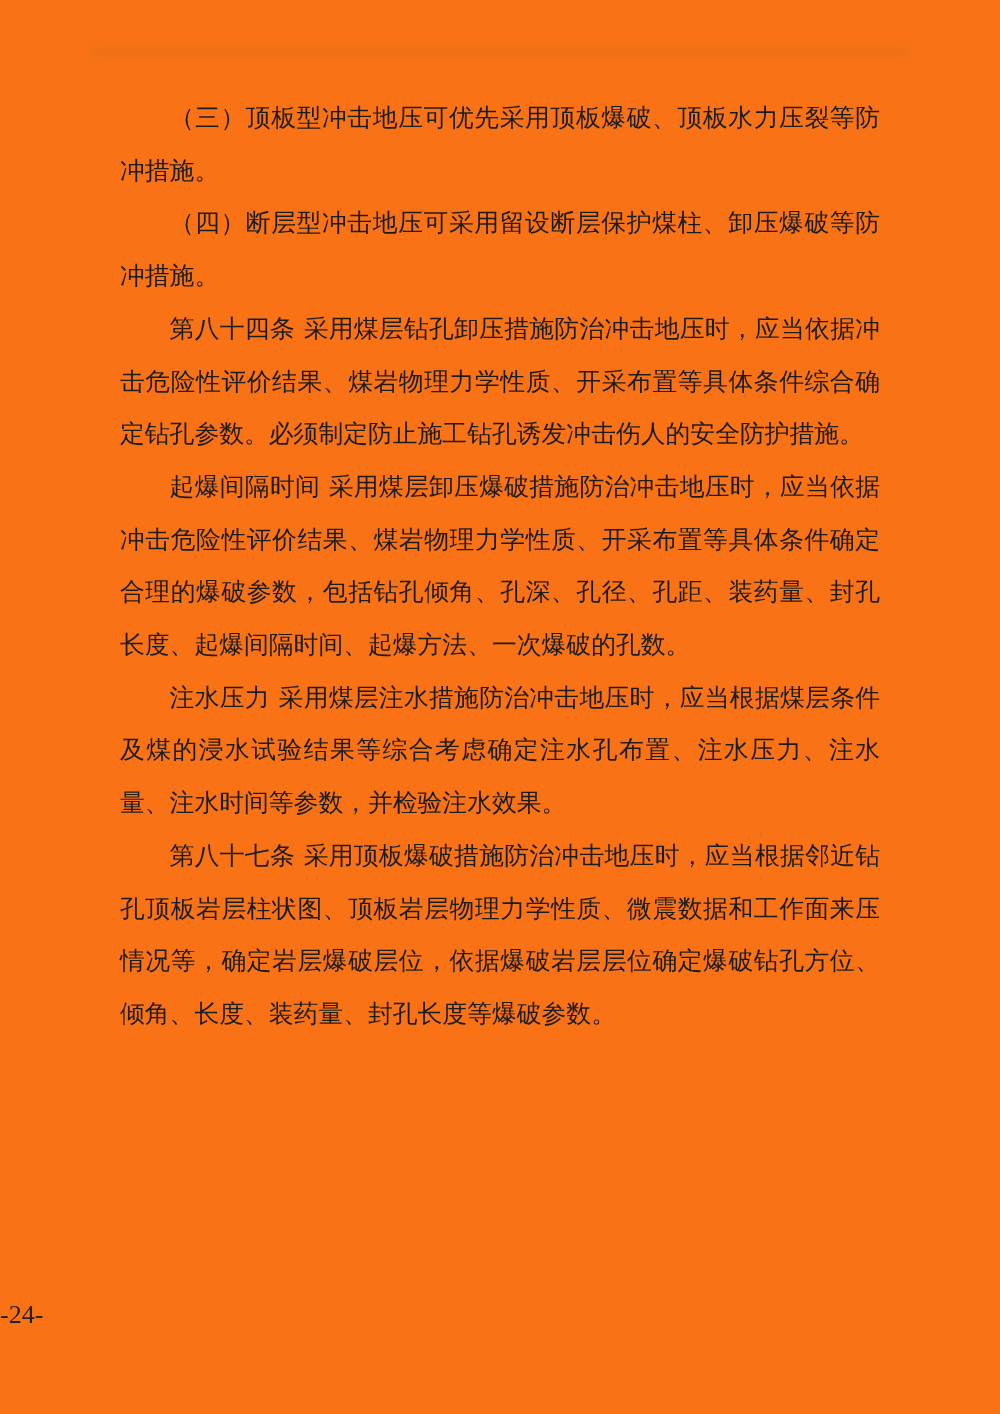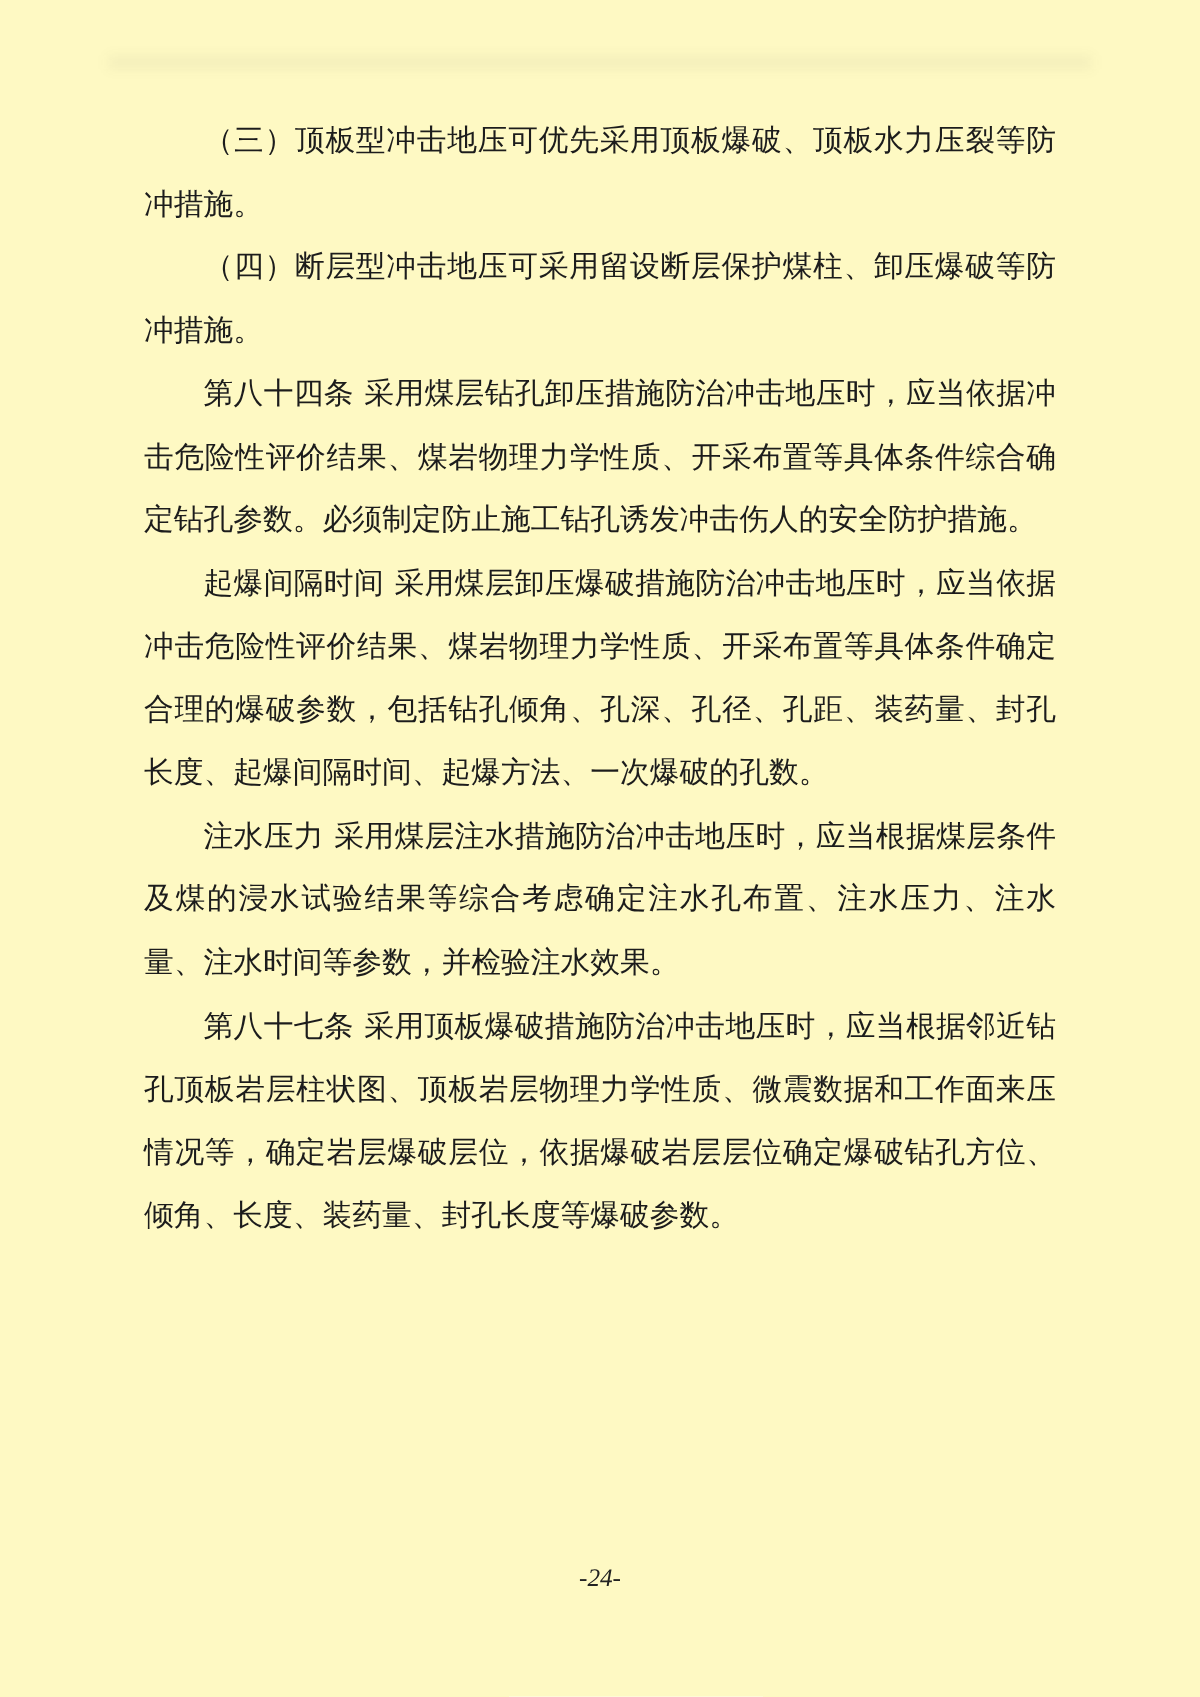--- a/index.html
+++ b/index.html
@@ -10,21 +10,21 @@
     width: 1000px;
     height: 1414px;
     background: #ffffff;
     position: relative;
     overflow: hidden;
     font-family: "Liberation Serif", "DejaVu Serif", serif;
   }
   .page {
     position: absolute;
     inset: 0;
-    background: #fef9c3;
+    background: #f97316;
   }
   
   .scan-artifact {
     position: absolute;
     top: 46px;
     left: 90px;
     right: 90px;
     height: 12px;
     background: rgba(60, 60, 60, 0.05);
     filter: blur(5px);
@@ -48,26 +48,24 @@
   }
   .art-num {
     font-weight: normal;
     margin-right: 0.35em;
   }
   .footer {
     position: absolute;
     top: 1300px;
     left: 0;
     width: 100%;
-    text-align: center;
     color: #222222;
-    font-size: 21px;
+    font-size: 26px;
     line-height: 30px;
     font-family: "Liberation Serif", "DejaVu Serif", serif;
-    font-style: italic;
   }
 </style>
 </head>
 <body>
 
 <div class="page">
 
   <div class="scan-artifact"></div>
 
   <div class="content">

